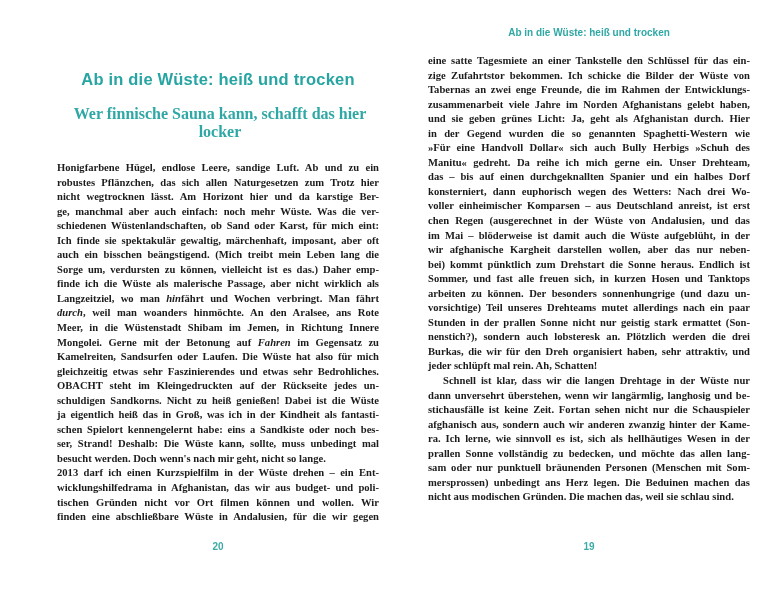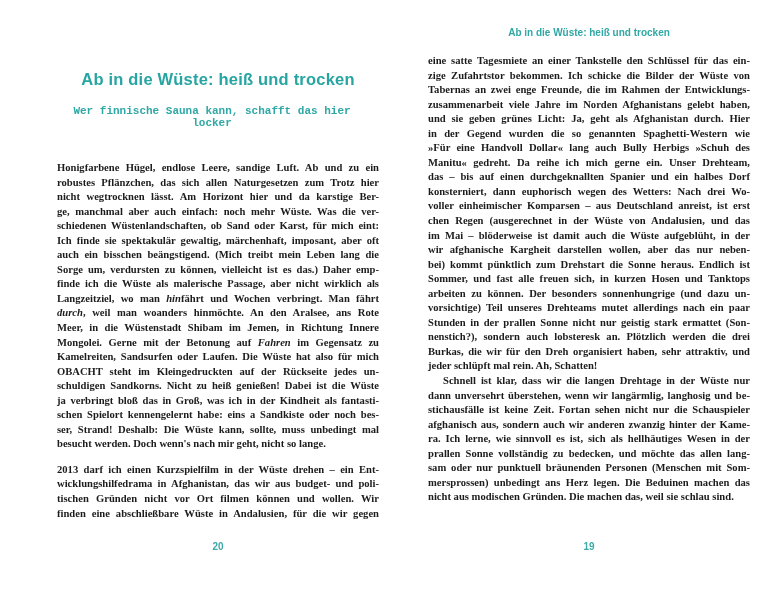--- a/index.html
+++ b/index.html
@@ -17,39 +17,39 @@
 
   .chapter-title{
     position:absolute;left:57px;top:70px;width:322px;
     margin:0;
     font-family:"Liberation Sans", sans-serif;
     font-size:16.5px;font-weight:bold;
     color:#27a5a2;text-align:center;
     letter-spacing:.2px;
   }
   .chapter-subtitle{
-    position:absolute;left:51px;top:105px;width:322px;
-    font-family:Liberation Mono, monospace;
-    font-size:11px;font-weight:bold;
+    position:absolute;left:59px;top:105px;width:322px;
+    font-family:Liberation Serif, serif;
+    font-size:16px;font-weight:bold;
     color:#2fa8a5;text-align:center;
   }
   .running-header{
     position:absolute;left:40px;top:27px;width:322px;
     font-family:"Liberation Sans", sans-serif;
     font-size:10px;font-weight:bold;
     color:#2fa8a5;text-align:center;
   }
   .body{
     position:absolute;width:322px;
     font-size:10.6px;
     line-height:14.55px;
   }
   .left .body{left:57px;top:161px;}
   .right .body{left:40px;top:54px;}
-  .left .para + .para{margin-top:11px;}
+  .left .para + .para{margin-top:0;}
   .line{
     text-align:justify;
     text-align-last:justify;
     height:14.55px;
     white-space:normal;
     overflow:visible;
     font-weight:bold;
   }
   .line.short{text-align-last:left;}
   .line.indent{text-indent:15px;}
@@ -79,23 +79,24 @@
           <div class="line"><span>schiedenen Wüstenlandschaften, ob Sand oder Karst, für mich eint:</span></div>
           <div class="line"><span>Ich finde sie spektakulär gewaltig, märchenhaft, imposant, aber oft</span></div>
           <div class="line"><span>auch ein bisschen beängstigend. (Mich treibt mein Leben lang die</span></div>
           <div class="line"><span>Sorge um, verdursten zu können, vielleicht ist es das.) Daher emp-</span></div>
           <div class="line"><span>finde ich die Wüste als malerische Passage, aber nicht wirklich als</span></div>
           <div class="line"><span>Langzeitziel, wo man </span><i>hin</i><span>fährt und Wochen verbringt. Man fährt</span></div>
           <div class="line"><i>durch</i><span>, weil man woanders hinmöchte. An den Aralsee, ans Rote</span></div>
           <div class="line"><span>Meer, in die Wüstenstadt Shibam im Jemen, in Richtung Innere</span></div>
           <div class="line"><span>Mongolei. Gerne mit der Betonung auf </span><i>Fahren</i><span> im Gegensatz zu</span></div>
           <div class="line"><span>Kamelreiten, Sandsurfen oder Laufen. Die Wüste hat also für mich</span></div>
+          <div class="line"><span>gleichzeitig etwas sehr Faszinierendes und etwas sehr Bedrohliches.</span></div>
           <div class="line"><span>OBACHT steht im Kleingedruckten auf der Rückseite jedes un-</span></div>
           <div class="line"><span>schuldigen Sandkorns. Nicht zu heiß genießen! Dabei ist die Wüste</span></div>
-          <div class="line"><span>ja verbringt bloß das in Groß, was ich in der Kindheit als fantasti-</span></div>
+          <div class="line"><span>ja eigentlich heiß das in Groß, was ich in der Kindheit als fantasti-</span></div>
           <div class="line"><span>schen Spielort kennengelernt habe: eins a Sandkiste oder noch bes-</span></div>
           <div class="line"><span>ser, Strand! Deshalb: Die Wüste kann, sollte, muss unbedingt mal</span></div>
           <div class="line short"><span>besucht werden. Doch wenn's nach mir geht, nicht so lange.</span></div>
         </div>
         <div class="para">
           <div class="line"><span>2013 darf ich einen Kurzspielfilm in der Wüste drehen – ein Ent-</span></div>
           <div class="line"><span>wicklungshilfedrama in Afghanistan, das wir aus budget- und poli-</span></div>
           <div class="line"><span>tischen Gründen nicht vor Ort filmen können und wollen. Wir</span></div>
           <div class="line"><span>finden eine abschließbare Wüste in Andalusien, für die wir gegen</span></div>
         </div>
@@ -106,21 +107,21 @@
   <div class="page right">
     <div class="running-header">Ab in die Wüste: heiß und trocken</div>
     <div class="body" id="right-body">
         <div class="para">
           <div class="line"><span>eine satte Tagesmiete an einer Tankstelle den Schlüssel für das ein-</span></div>
           <div class="line"><span>zige Zufahrtstor bekommen. Ich schicke die Bilder der Wüste von</span></div>
           <div class="line"><span>Tabernas an zwei enge Freunde, die im Rahmen der Entwicklungs-</span></div>
           <div class="line"><span>zusammenarbeit viele Jahre im Norden Afghanistans gelebt haben,</span></div>
           <div class="line"><span>und sie geben grünes Licht: Ja, geht als Afghanistan durch. Hier</span></div>
           <div class="line"><span>in der Gegend wurden die so genannten Spaghetti-Western wie</span></div>
-          <div class="line"><span>»Für eine Handvoll Dollar« lang auch Bully Herbigs »Schuh des</span></div>
+          <div class="line"><span>»Für eine Handvoll Dollar« sich auch Bully Herbigs »Schuh des</span></div>
           <div class="line"><span>Manitu« gedreht. Da reihe ich mich gerne ein. Unser Drehteam,</span></div>
           <div class="line"><span>das – bis auf einen durchgeknallten Spanier und ein halbes Dorf</span></div>
           <div class="line"><span>konsterniert, dann euphorisch wegen des Wetters: Nach drei Wo-</span></div>
           <div class="line"><span>voller einheimischer Komparsen – aus Deutschland anreist, ist erst</span></div>
           <div class="line"><span>chen Regen (ausgerechnet in der Wüste von Andalusien, und das</span></div>
           <div class="line"><span>im Mai – blöderweise ist damit auch die Wüste aufgeblüht, in der</span></div>
           <div class="line"><span>wir afghanische Kargheit darstellen wollen, aber das nur neben-</span></div>
           <div class="line"><span>bei) kommt pünktlich zum Drehstart die Sonne heraus. Endlich ist</span></div>
           <div class="line"><span>Sommer, und fast alle freuen sich, in kurzen Hosen und Tanktops</span></div>
           <div class="line"><span>arbeiten zu können. Der besonders sonnenhungrige (und dazu un-</span></div>

